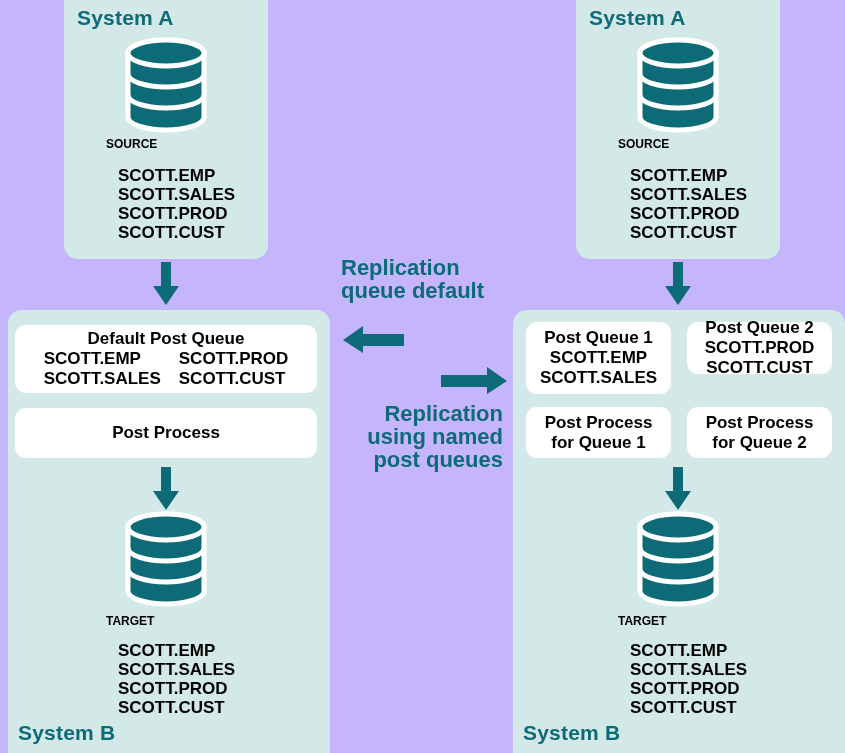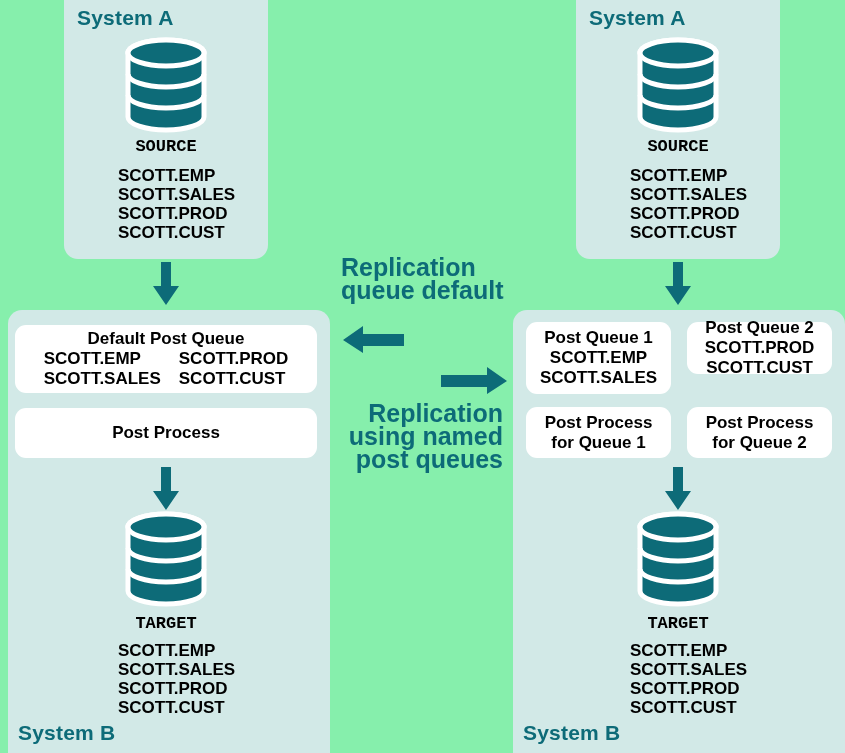--- a/index.html
+++ b/index.html
@@ -7,21 +7,21 @@
     padding: 0;
     background: #ffffff;
   }
   body {
     font-family: "Liberation Sans", sans-serif;
   }
   #stage {
     position: relative;
     width: 845px;
     height: 753px;
-    background: #86efac;
+    background: #c4b5fd;
     overflow: hidden;
   }
 
   
   .panel {
     position: absolute;
     background: #d2e9e7;
     border-radius: 14px;
   }
   .panel-label {
@@ -37,26 +37,24 @@
   .db {
     position: absolute;
     width: 82px;
     height: 96px;
   }
   .db svg { display: block; }
 
   
   .caption {
     position: absolute;
-    text-align: center;
-    font-weight: bold;
-    font-size: 17px;
+    font-weight: bold;
+    font-size: 12px;
     color: #000000;
     white-space: nowrap;
-    font-family: Liberation Mono, monospace;
   }
   .tablelist {
     position: absolute;
     font-weight: bold;
     font-size: 17px;
     color: #000000;
     line-height: 19px;
     white-space: nowrap;
   }
   .tablelist div { white-space: nowrap; }
@@ -104,21 +102,21 @@
   .arrow {
     position: absolute;
   }
   .arrow svg { display: block; }
 
   
   .midlabel {
     position: absolute;
     color: #0d6b78;
     font-weight: bold;
-    font-size: 25px;
+    font-size: 22px;
     line-height: 23px;
     white-space: nowrap;
   }
   .midlabel.right-align { text-align: right; }
 </style>
 </head>
 <body>
 
 <div id="stage">
 

